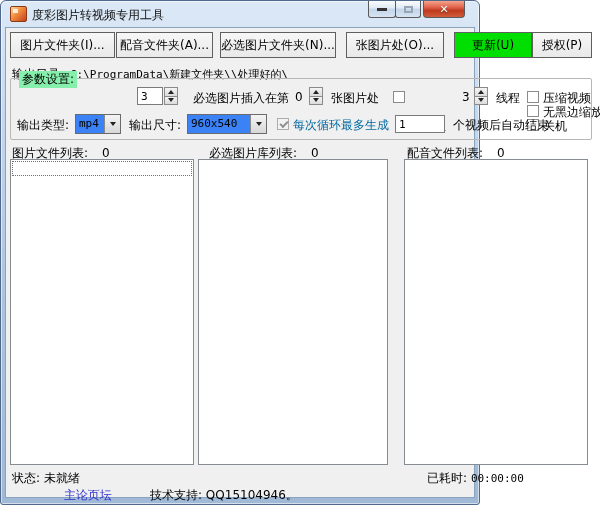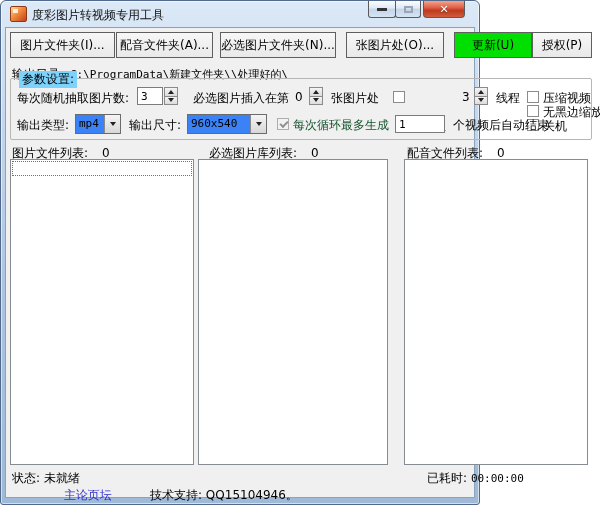--- a/index.html
+++ b/index.html
@@ -28,39 +28,39 @@
   .client{position:absolute;left:4px;top:26px;right:4px;bottom:6px;background:#f0f0f0;
     border:1px solid #8aa3bd;box-sizing:border-box;}
   .btn{position:absolute;top:4px;height:26px;box-sizing:border-box;border:1px solid #5f5f5f;
     background:linear-gradient(#f7f7f7,#e9e9e9);display:flex;align-items:center;justify-content:center;
     white-space:nowrap;overflow:hidden;font-size:12px;cursor:default;}
   .lbl{position:absolute;white-space:nowrap;}
   .mono{font-family:"DejaVu Sans Mono","Liberation Mono",monospace;font-size:11px;}
   
   .groupbox{position:absolute;left:4px;top:50px;width:582px;height:62px;border:1px solid #b6b6b6;
     border-radius:2px;box-sizing:border-box;}
-  .legend{position:absolute;left:8px;top:-8px;background:#7dd3fc;padding:0 3px;white-space:nowrap;}
+  .legend{position:absolute;left:8px;top:-8px;background:#86efac;padding:0 3px;white-space:nowrap;}
   
   .textbox{position:absolute;box-sizing:border-box;background:#fff;border:1px solid #7b7b7b;
     font-family:"DejaVu Sans Mono","Liberation Mono",monospace;font-size:11px;padding:1px 3px;outline:none;}
   .spin{position:absolute;width:14px;height:18px;display:flex;flex-direction:column;}
   .sbtn{flex:1;box-sizing:border-box;border:1px solid #8a8a8a;background:linear-gradient(#f4f4f4,#dcdcdc);
     display:flex;align-items:center;justify-content:center;}
   .sbtn + .sbtn{margin-top:-1px;}
   .tri-up{width:0;height:0;border-left:3px solid transparent;border-right:3px solid transparent;border-bottom:4px solid #222;}
   .tri-dn{width:0;height:0;border-left:3px solid transparent;border-right:3px solid transparent;border-top:4px solid #222;}
   .checkbox{position:absolute;width:12px;height:12px;box-sizing:border-box;background:#fff;border:1px solid #8b8b8b;}
   .checkbox.checked.disabled{background:#f2f2f2;border-color:#adadad;}
   .checkbox.checked::after{content:"";position:absolute;left:2px;top:2px;width:6px;height:3px;
     border-left:2px solid #8f8f8f;border-bottom:2px solid #8f8f8f;transform:rotate(-45deg);}
   .combo{position:absolute;height:20px;box-sizing:border-box;background:#3b82f6;border:1px solid #6b6b6b;display:flex;}
   .combo-text{flex:1;padding:2px 3px;font-family:"DejaVu Sans Mono","Liberation Mono",monospace;font-size:11px;white-space:nowrap;overflow:hidden;}
   .combo-btn{width:16px;box-sizing:border-box;border-left:1px solid #8a8a8a;
     background:linear-gradient(#f4f4f4,#d8d8d8);display:flex;align-items:center;justify-content:center;}
-  .disabled-text{color:#14532d;}
+  .disabled-text{color:#0369a1;}
   
   .listbox{position:absolute;top:131px;height:306px;background:#fff;border:1px solid #878b92;box-sizing:border-box;}
   .focus-item{position:absolute;left:1px;top:1px;right:1px;height:13px;border:1px dotted #707070;}
   .count{margin-left:14px;}
   .link{color:#2e2ecb;cursor:pointer;letter-spacing:4px;}
 </style>
 </head>
 <body>
 
 <div class="window">
@@ -89,21 +89,20 @@
     <div class="btn" style="left:340px;width:98px;">张图片处(O)...</div>
     <div class="btn" style="left: 448px; width: 78px; background: rgb(0, 223, 0);">更新(U)</div>
     <div class="btn" style="left:526px;width:60px;">授权(P)</div>
 
     <span class="lbl" style="left:6px;top:38px;">输出目录:</span>
     <span class="lbl mono" style="left:64px;top:39px;">C:\ProgramData\新建文件夹\\处理好的\</span>
 
     <div class="groupbox">
       <span class="legend">参数设置:</span>
 
-      <span class="lbl" style="left:6px;top:11px;">每次随机抽取图片数:</span>
       <input class="textbox" style="left: 126px; top: 8px; width: 26px; height: 18px;" value="3">
       <span class="spin" style="left:153px;top:8px;">
         <span class="sbtn">
             <i class="tri-up"></i>
           </span>
         <span class="sbtn">
             <i class="tri-dn"></i>
           </span>
       </span>
 

